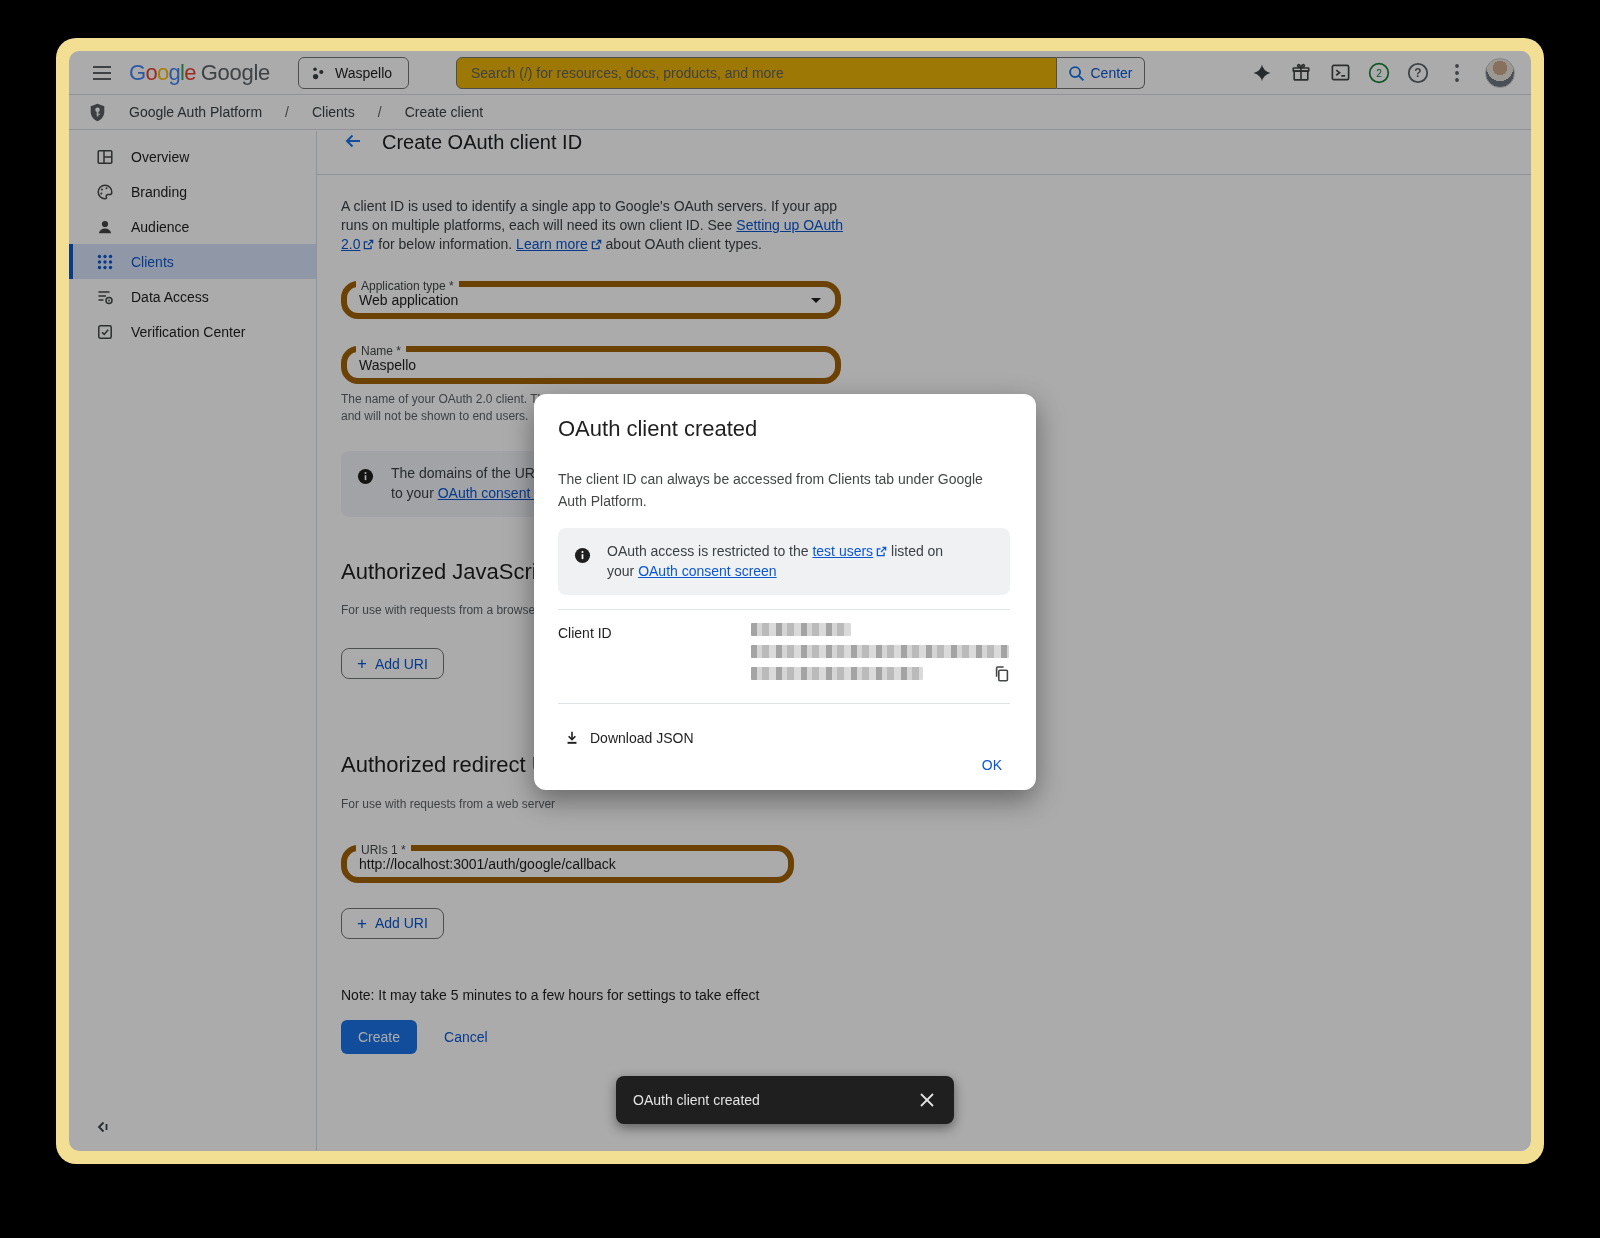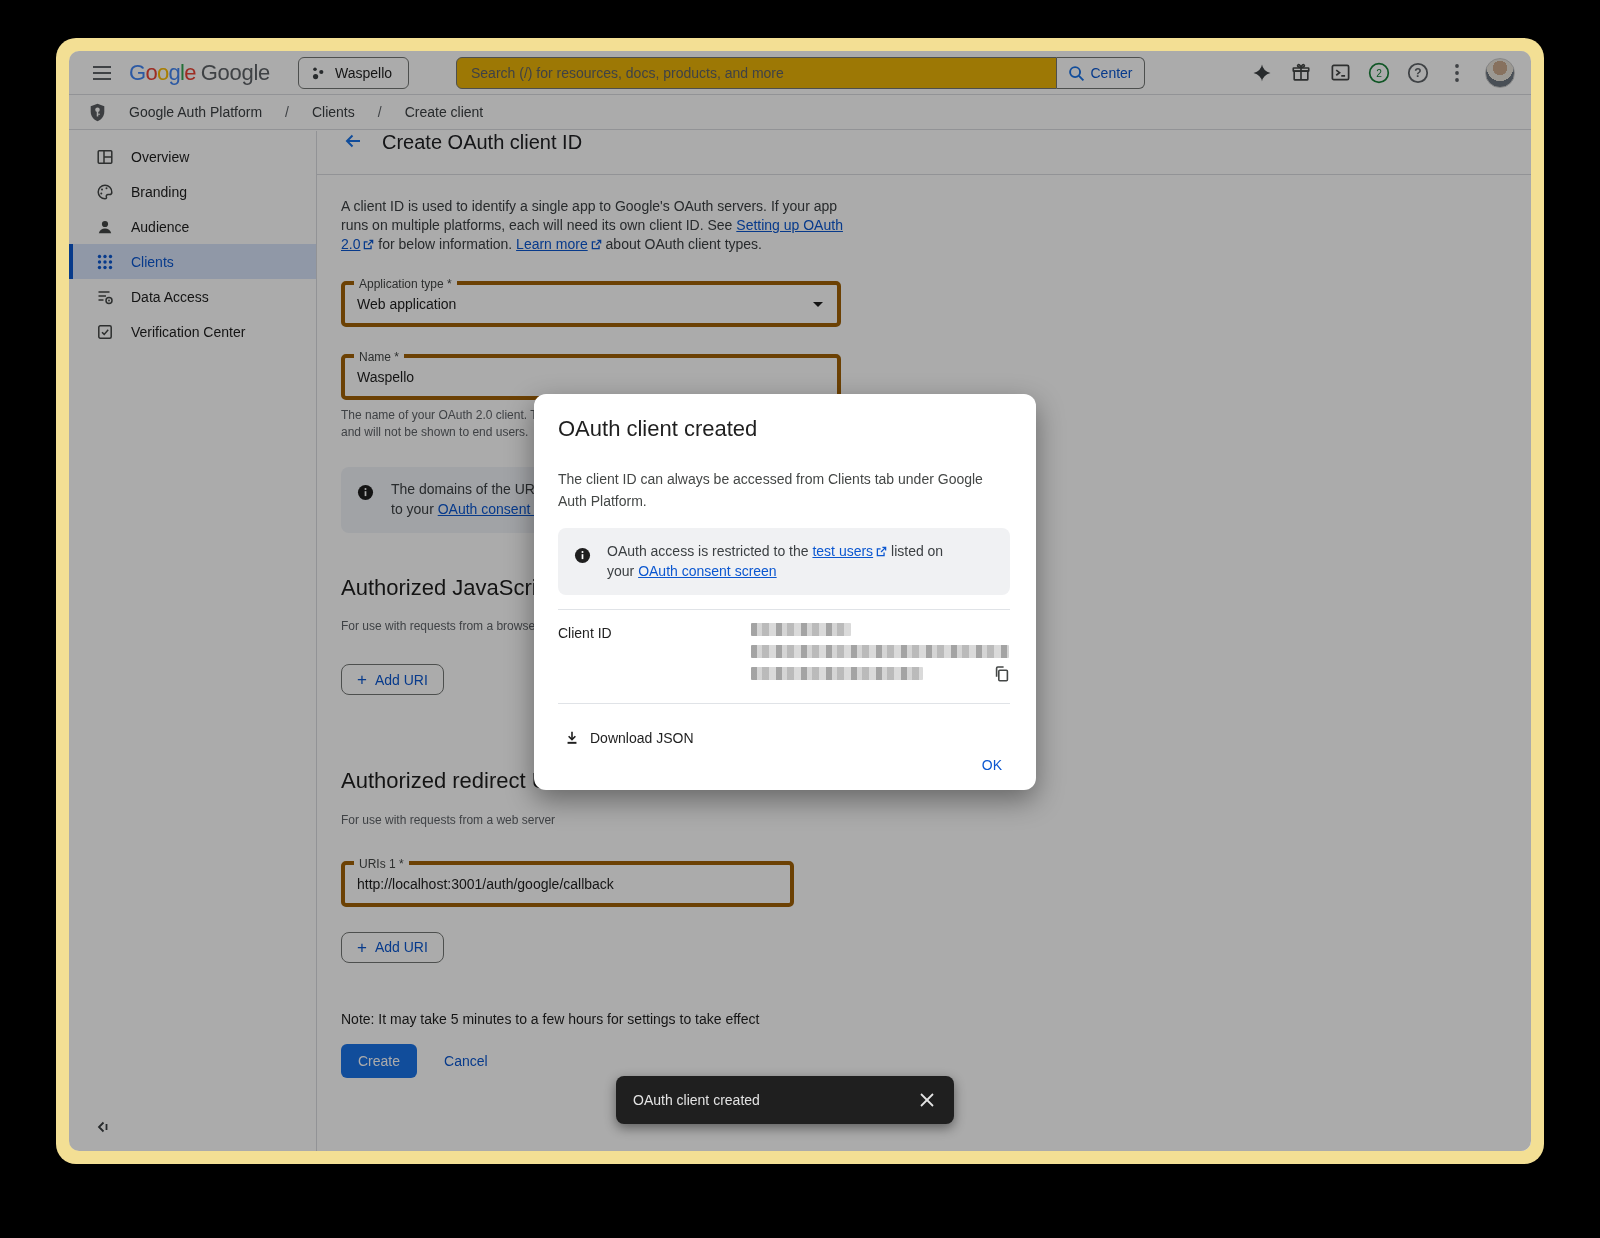--- a/index.html
+++ b/index.html
@@ -40,21 +40,21 @@
 
   .main{flex:1;position:relative;background:#fff;}
   .main-header{height:44px;display:flex;gap:19px;padding-left:26px;border-bottom:1px solid #dadce0;}
   .back-btn{background:none;border:none;cursor:pointer;display:flex;padding:0;}
   .page-title{font-size:20px;color:#202124;font-weight:400;}
   .content{padding:22px 0 0 24px;}
   .intro{width:514px;font-size:14px;line-height:19px;color:#3c4043;}
   .lnk{color:#0b57d0;text-decoration:underline;cursor:pointer;}
   .ext{display:inline-block;vertical-align:-1px;margin-left:3px;}
 
-  .field{position:relative;width:500px;height:46px;border:4px solid #a16207;border-radius:5px;margin-top:27px;display:flex;align-items:center;background:#fff;}
+  .field{position:relative;width:500px;height:38px;border:6px solid #a16207;border-radius:17px;margin-top:27px;display:flex;align-items:center;background:#fff;}
   .field-label{position:absolute;top:-8px;left:9px;background:#fff;padding:0 5px;font-size:12px;color:#444746;white-space:nowrap;}
   .field input{border:none;outline:none;width:100%;padding:0 12px;font-size:14px;color:#1f1f1f;background:transparent;font-family:inherit;}
   .select-caret{position:absolute;right:14px;width:0;height:0;border-left:5px solid transparent;border-right:5px solid transparent;border-top:5px solid #1f1f1f;}
   .helper{width:500px;font-size:12px;line-height:17px;color:#5f6368;margin-top:7px;}
 
   .banner{width:500px;margin-top:26px;background:#f0f3f8;border-radius:8px;padding:12px 16px 14px;display:flex;gap:17px;font-size:14px;line-height:20px;color:#3c4043;}
 
   .section-h{font-size:22px;color:#1f1f1f;font-weight:400;margin-top:42px;}
   .section-sub{font-size:12px;color:#5f6368;margin-top:10px;}
   .add-uri{margin-top:31px;display:inline-flex;align-items:center;gap:8px;height:31px;padding:0 15px;border:1px solid #747775;border-radius:8px;color:#0b57d0;font-size:14px;font-weight:500;background:#fff;cursor:pointer;font-family:inherit;}

